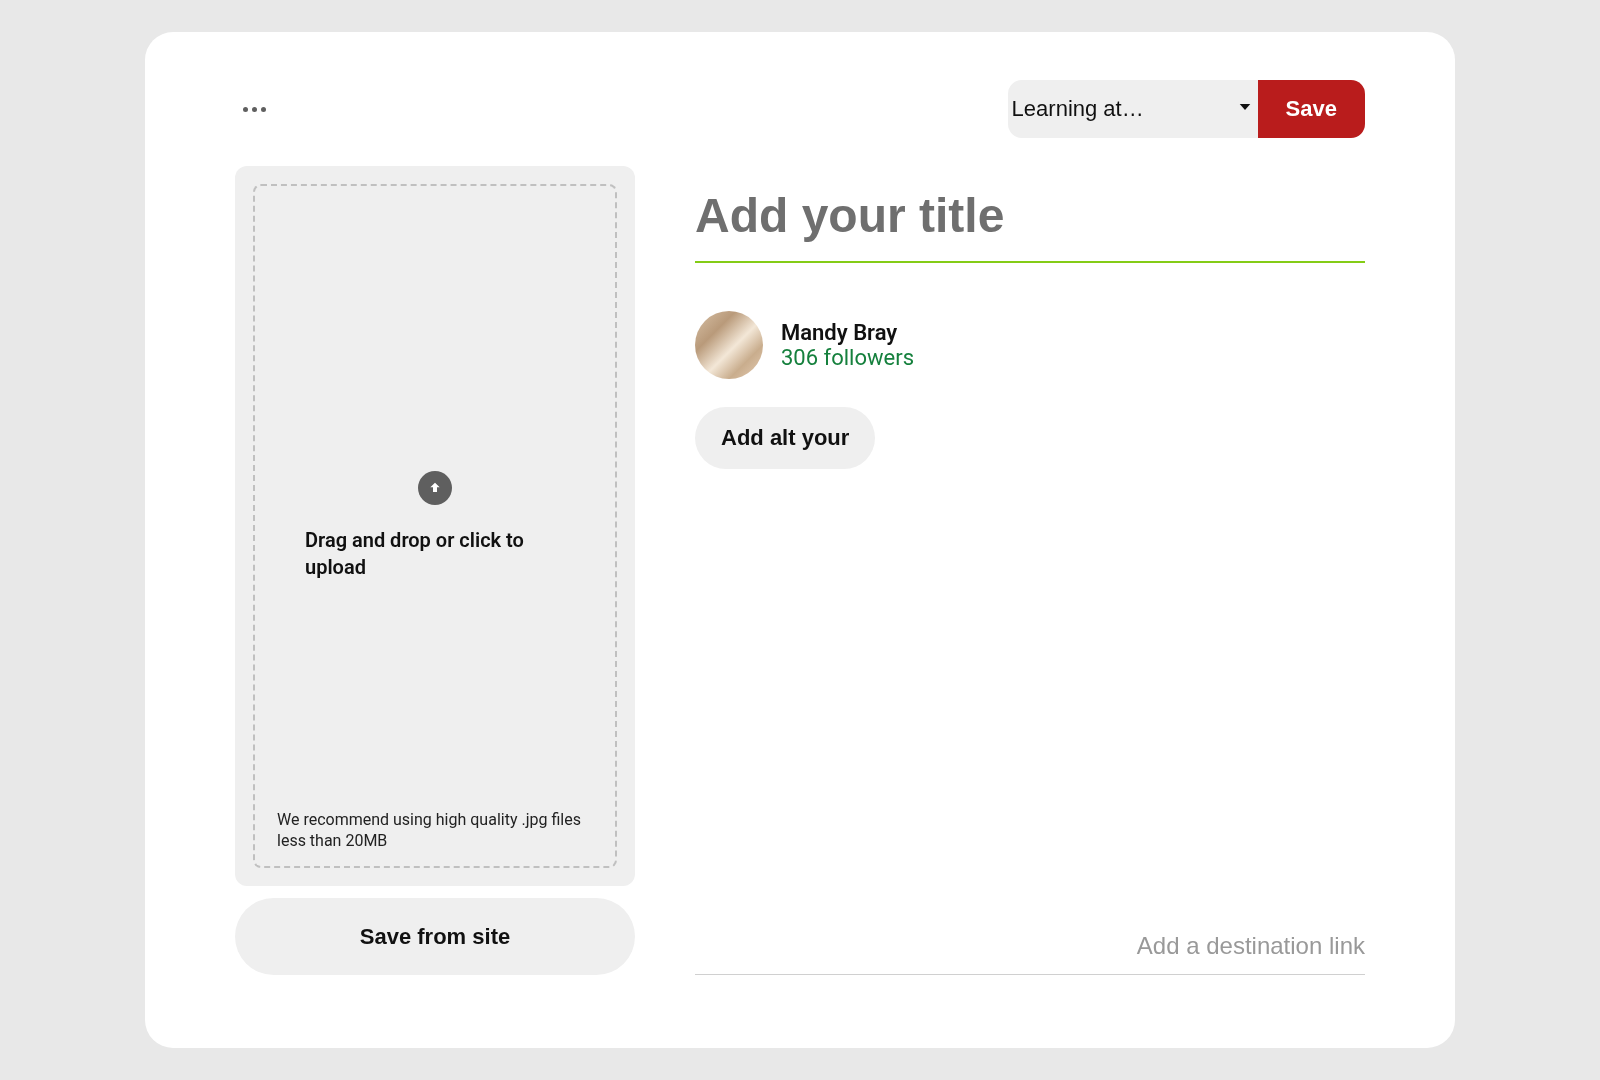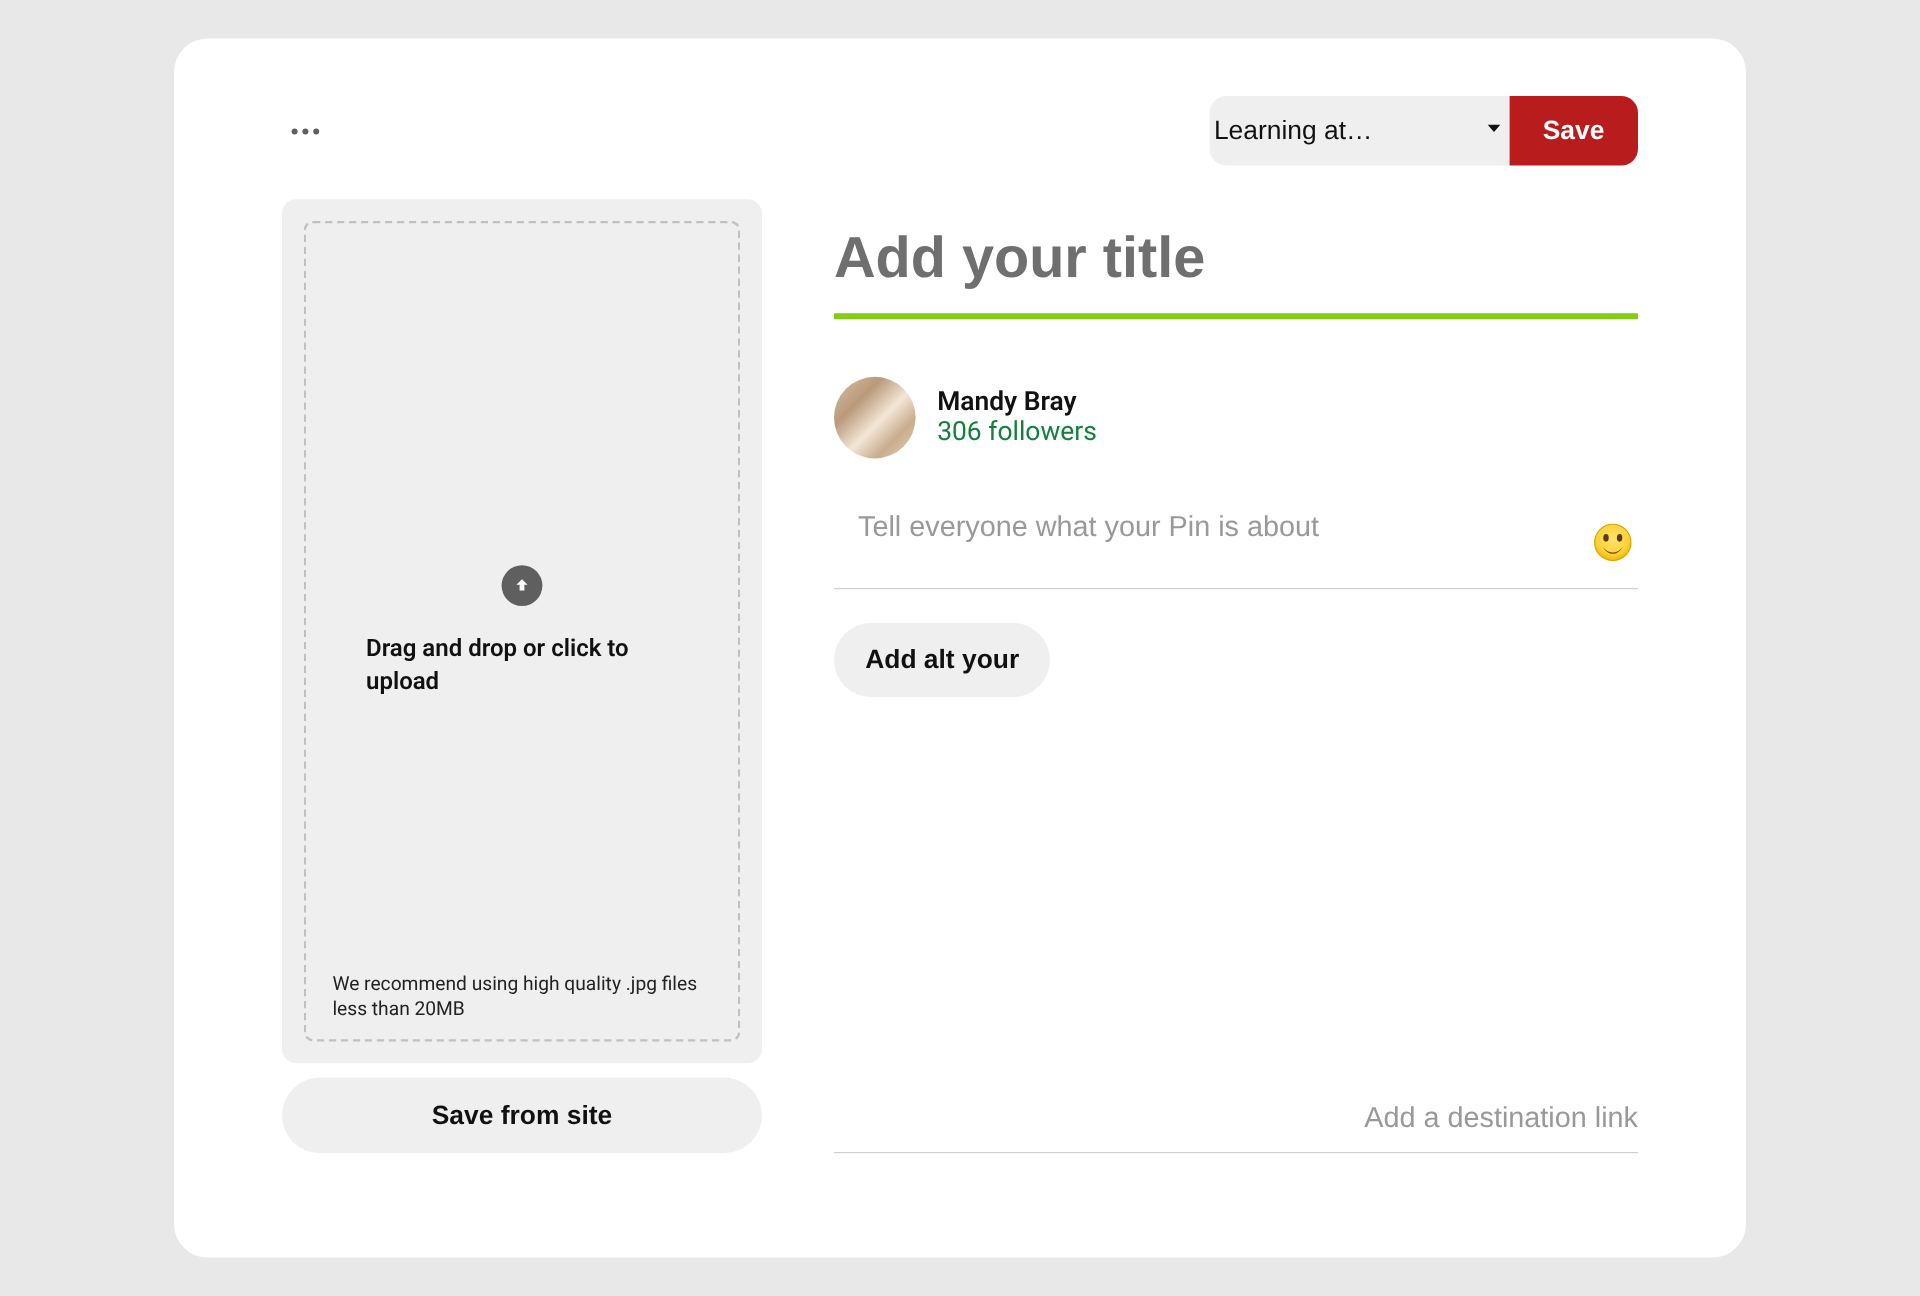--- a/index.html
+++ b/index.html
@@ -93,31 +93,31 @@
     .upload-main-text { font-size:20px; font-weight:600; color:#111; line-height:1.35; max-width:260px; }
     .upload-hint {
       font-size:16px; color:#222; position:absolute; bottom:14px; left:0; right:0; padding:0 22px;
       line-height:1.35;
     }
     .save-from-site {
       margin-top:12px;
       background:#efefef;
       border:none;
       border-radius:999px;
-      height:63px;
+      height:77px;
       font-size:22px;
       font-weight:600;
       color:#111;
       cursor:pointer;
       width:100%;
     }
     .right-col { flex:1; display:flex; flex-direction:column; }
     .title-input {
       border:none;
-      border-bottom:5px solid #84cc16;
+      border-bottom:2px solid #84cc16;
       font-size:48px;
       font-weight:700;
       color:#111;
       outline:none;
       padding: 22px 0 18px 0;
       width:100%;
     }
     .title-input::placeholder { color:#6f6f6f; }
     .author { display:flex; align-items:center; gap:18px; margin-top:48px; }
     .avatar {
@@ -213,41 +213,20 @@
       <input class="title-input" type="text" placeholder="Add your title" style="">
 
       <div class="author">
         <div class="avatar"></div>
         <div>
           <div class="author-name">Mandy Bray</div>
           <div class="author-followers">306 followers</div>
         </div>
       </div>
 
-      <div class="desc-wrap">
-        <input class="desc-input" type="text" placeholder="Tell everyone what your Pin is about" style="">
-        <button class="emoji-btn" aria-label="Emoji picker">
-          <span>
-            <svg width="34" height="34" viewBox="0 0 36 36">
-              <defs>
-                <radialGradient id="g1" cx="50%" cy="40%" r="60%">
-                  <stop offset="0%" stop-color="#ffe36b"></stop>
-                  <stop offset="70%" stop-color="#ffd23a"></stop>
-                  <stop offset="100%" stop-color="#f5b800"></stop>
-                </radialGradient>
-              </defs>
-              <circle cx="18" cy="18" r="16" fill="url(#g1)" stroke="#d9a400" stroke-width="1"></circle>
-              <ellipse cx="12" cy="14" rx="2.4" ry="3.4" fill="#5b3a1a"></ellipse>
-              <ellipse cx="24" cy="14" rx="2.4" ry="3.4" fill="#5b3a1a"></ellipse>
-              <path d="M9 22 q9 10 18 0 q-4 6 -9 6 q-5 0 -9 -6 Z" fill="#7a3f1d"></path>
-              <path d="M11 23 q7 6 14 0 q-3 3 -7 3 q-4 0 -7 -3 Z" fill="#ffffff"></path>
-            </svg>
-          </span>
-        </button>
-      </div>
 
       <button class="alt-btn">Add alt your</button>
 
       <input class="link-input" type="text" placeholder="Add a destination link" style="">
     </div>
 
   </div>
 
 </div>
 

